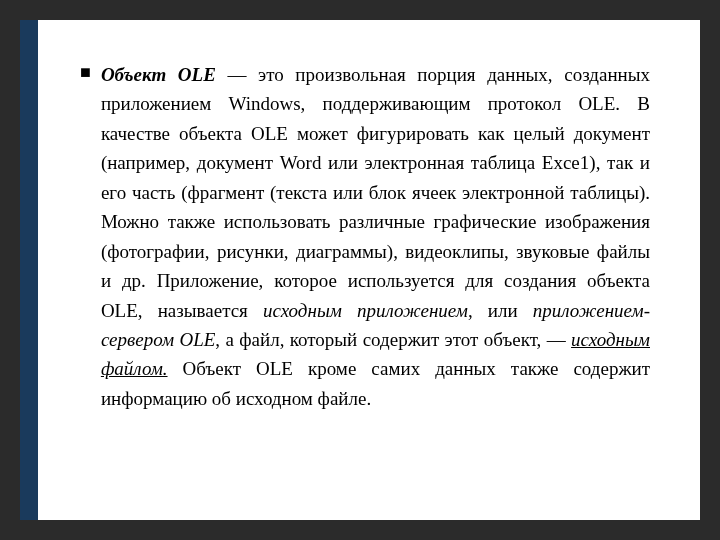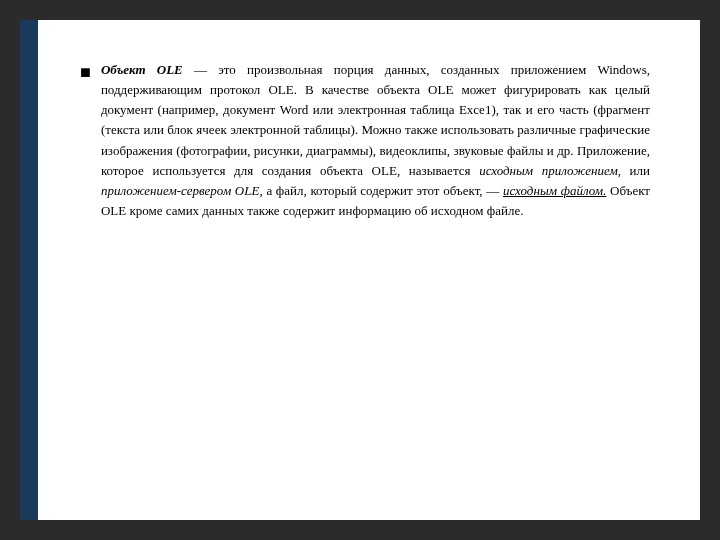--- a/index.html
+++ b/index.html
@@ -49,21 +49,21 @@
 
     .bullet-symbol {
       font-size: 18px;
       color: #000;
       margin-right: 10px;
       margin-top: 2px;
       flex-shrink: 0;
     }
 
     .content-text {
-      font-size: 13px;
+      font-size: 19px;
       line-height: 1.55;
       color: #000000;
       text-align: justify;
     }
 
     .content-text .italic-bold {
       font-style: italic;
       font-weight: bold;
     }
 

